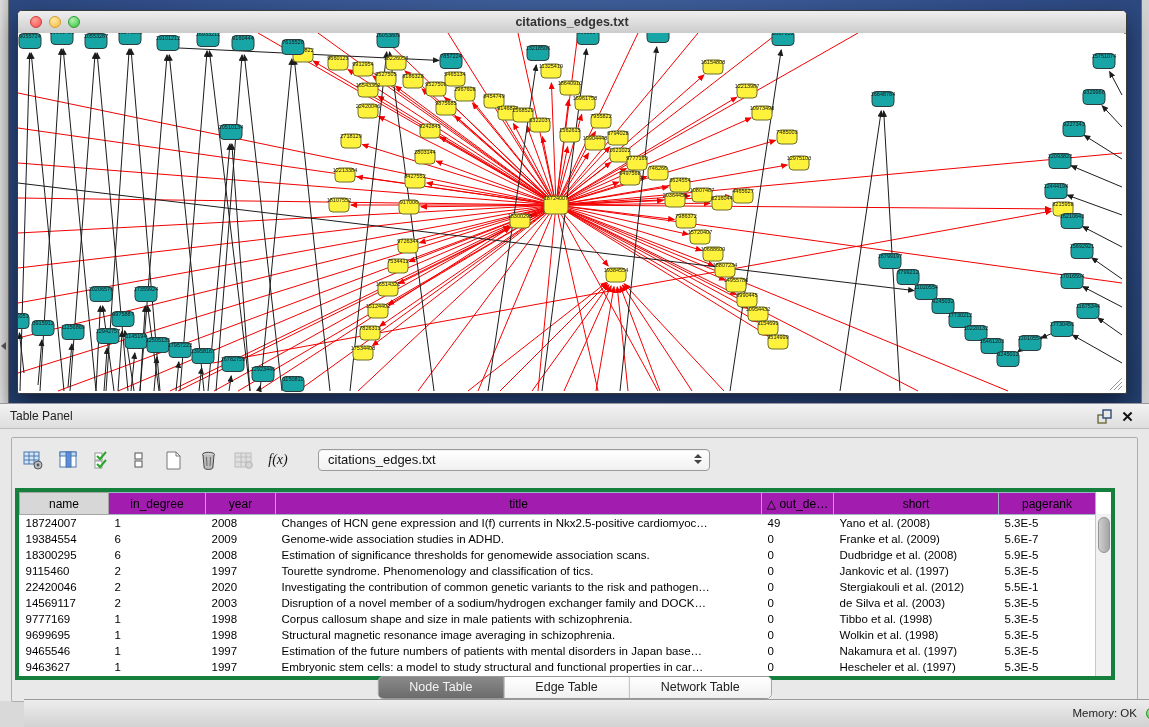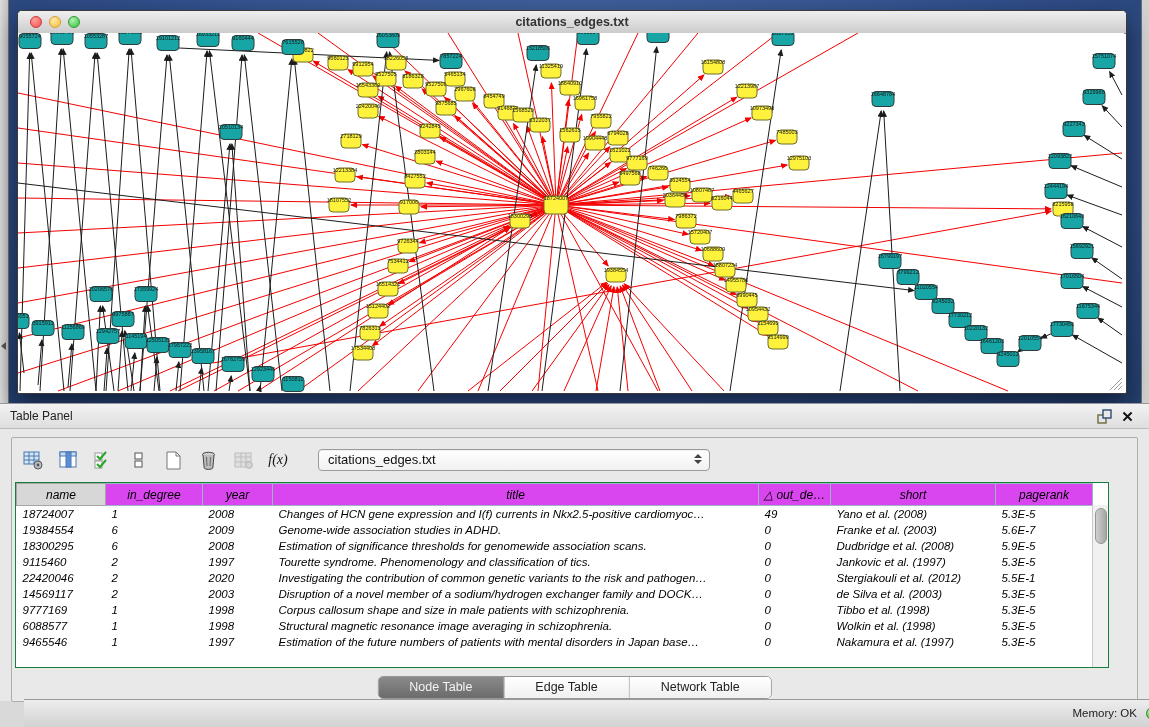--- a/index.html
+++ b/index.html
@@ -48,24 +48,24 @@
   .toolbar{position:absolute;left:10px;top:9px;height:26px;display:flex;align-items:center;gap:13px;}
   .tool{width:22px;height:22px;display:flex;align-items:center;justify-content:center;}
   .combo{margin-left:16px;width:392px;height:22px;box-sizing:border-box;border:1px solid #9b9b9b;border-radius:4px;
          background:linear-gradient(#ffffff,#f1f1f1);font-size:13px;color:#111;line-height:20px;
          padding:0 24px 0 9px;position:relative;box-shadow:inset 0 1px 1px rgba(0,0,0,.06);}
   .combo .arrows{position:absolute;right:7px;top:4px;}
   .combo .arrows div{width:0;height:0;border-left:4px solid transparent;border-right:4px solid transparent;}
   .combo .up{border-bottom:4px solid #444;margin-bottom:2px;}
   .combo .down{border-top:4px solid #444;}
 
-  .table-box{position:absolute;left:3px;top:44px;width:1092px;height:184px;
-             border:1px solid #15803d;background:#fff;overflow:hidden;font-style:italic;}
+  .table-box{position:absolute;left:3px;top:50px;width:1092px;height:184px;
+             border:4px solid #15803d;background:#fff;overflow:hidden;}
   table.nt-table{border-collapse:collapse;table-layout:fixed;font-size:12px;color:#000;}
-  table.nt-table th{background:#d946ef;border:1px solid #9db5c1;height:21px;font-weight:normal;
+  table.nt-table th{background:#a21caf;border:1px solid #9db5c1;height:21px;font-weight:normal;
       text-align:center;padding:0 4px;overflow:hidden;white-space:nowrap;font-size:12px;}
   table.nt-table th.first{background:#d7d7d7;border-color:#a6a6a6;}
   table.nt-table td{height:16px;padding:0 6px;white-space:nowrap;overflow:hidden;font-size:11.5px;}
   .vscroll{position:absolute;right:0;top:22px;bottom:0;width:15px;background:#f1f1f1;border-left:1px solid #c9c9c9;}
   .vthumb{position:absolute;left:2px;top:3px;width:10px;height:34px;border-radius:6px;
           background:linear-gradient(90deg,#cfcfcf,#a5a5a5);border:1px solid #969696;}
 
   .tabs{position:absolute;left:50%;transform:translateX(-50%);top:238px;display:flex;height:21px;
         border:1px solid #979797;border-radius:5px;overflow:hidden;background:#fff;box-shadow:0 1px 0 rgba(255,255,255,.7);}
   .tab{padding:0 31px;line-height:21px;font-size:12.5px;color:#222;background:linear-gradient(#ffffff,#f0f0f0);
@@ -631,21 +631,21 @@
               <td>49</td>
               <td>Yano et al. (2008)</td>
               <td>5.3E-5</td>
             </tr>
             <tr>
               <td>19384554</td>
               <td>6</td>
               <td>2009</td>
               <td>Genome-wide association studies in ADHD.</td>
               <td>0</td>
-              <td>Franke et al. (2003)</td>
+              <td>Franke et al. (2009)</td>
               <td>5.6E-7</td>
             </tr>
             <tr>
               <td>18300295</td>
               <td>6</td>
               <td>2008</td>
               <td>Estimation of significance thresholds for genomewide association scans.</td>
               <td>0</td>
               <td>Dudbridge et al. (2008)</td>
               <td>5.9E-5</td>
@@ -680,37 +680,46 @@
             <tr>
               <td>9777169</td>
               <td>1</td>
               <td>1998</td>
               <td>Corpus callosum shape and size in male patients with schizophrenia.</td>
               <td>0</td>
               <td>Tibbo et al. (1998)</td>
               <td>5.3E-5</td>
             </tr>
             <tr>
-              <td>6088577</td>
+              <td>9699695</td>
               <td>1</td>
               <td>1998</td>
               <td>Structural magnetic resonance image averaging in schizophrenia.</td>
               <td>0</td>
               <td>Wolkin et al. (1998)</td>
               <td>5.3E-5</td>
             </tr>
             <tr>
               <td>9465546</td>
               <td>1</td>
               <td>1997</td>
               <td>Estimation of the future numbers of patients with mental disorders in Japan base…</td>
               <td>0</td>
               <td>Nakamura et al. (1997)</td>
               <td>5.3E-5</td>
             </tr>
+            <tr>
+              <td>9463627</td>
+              <td>1</td>
+              <td>1997</td>
+              <td>Embryonic stem cells: a model to study structural and functional properties in car…</td>
+              <td>0</td>
+              <td>Hescheler et al. (1997)</td>
+              <td>5.3E-5</td>
+            </tr>
           </tbody>
       </table>
       <div class="vscroll">
         <div class="vthumb"></div>
       </div>
     </div>
 
     <div class="tabs" id="tabs">
         <div class="tab active">Node Table</div>
         <div class="tab">Edge Table</div>

